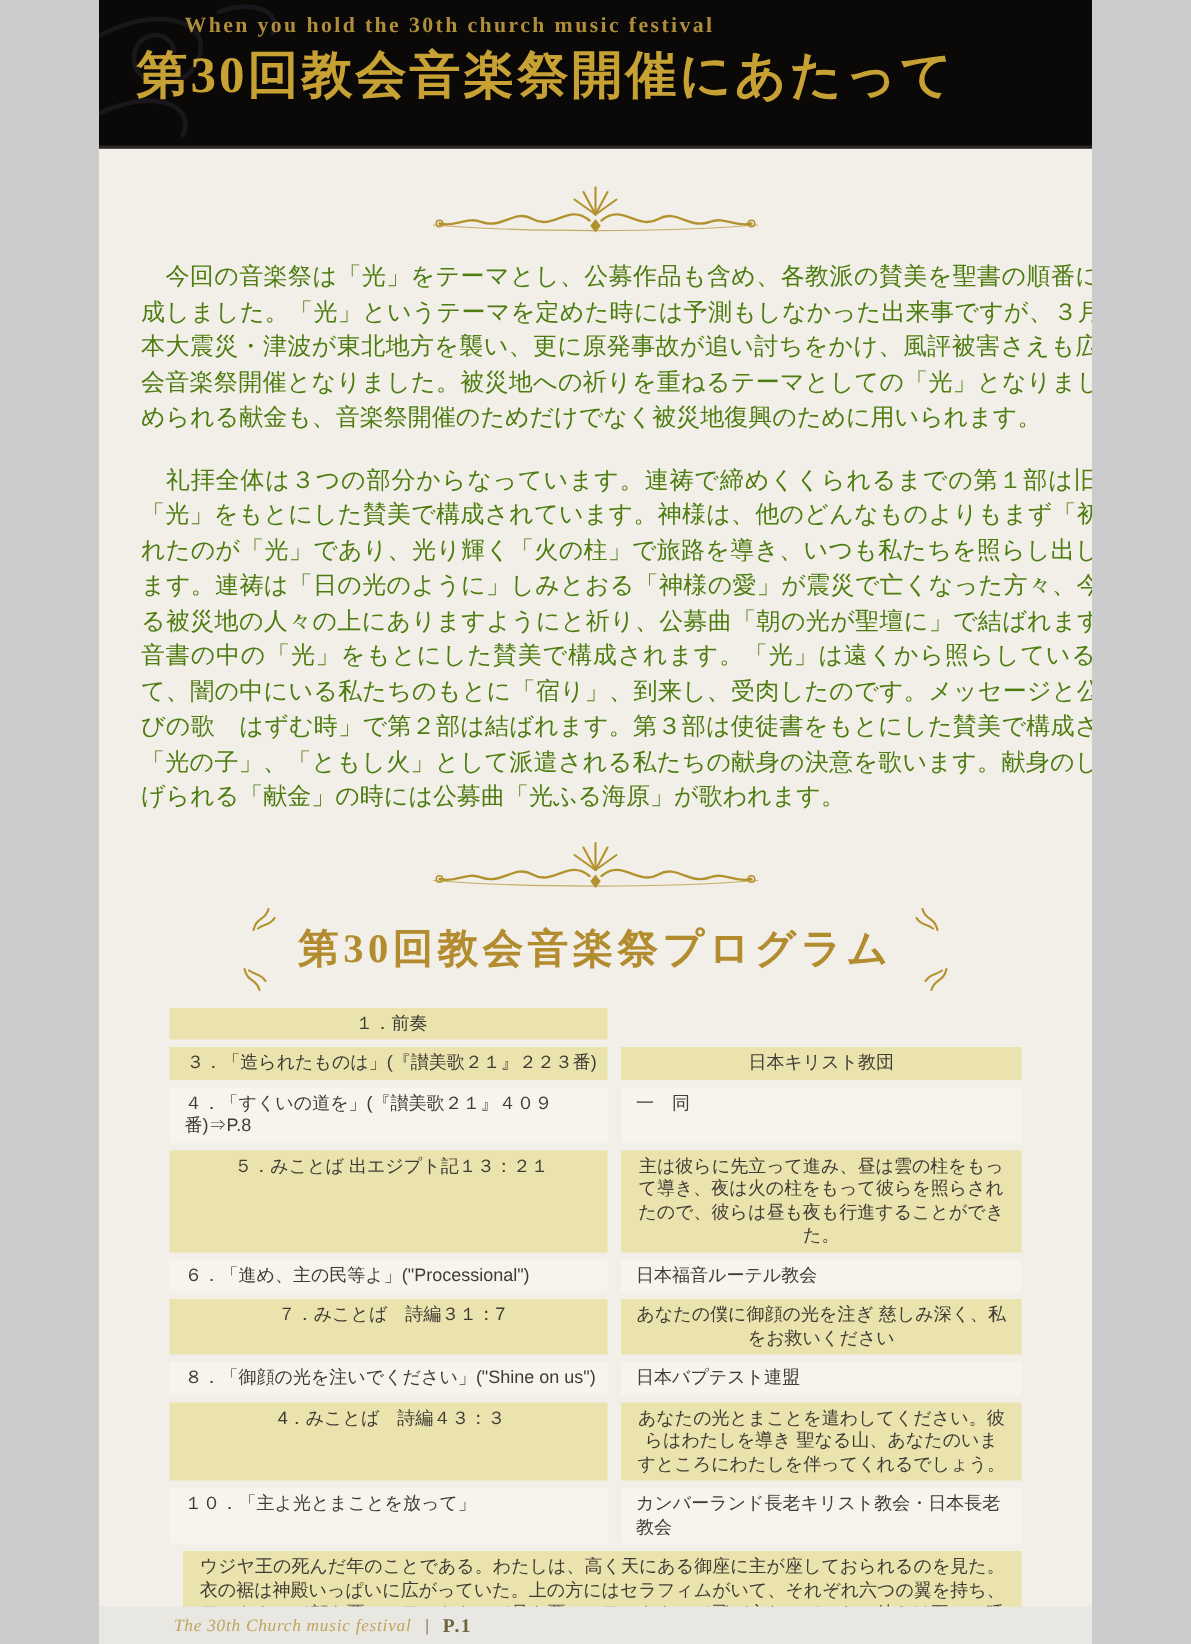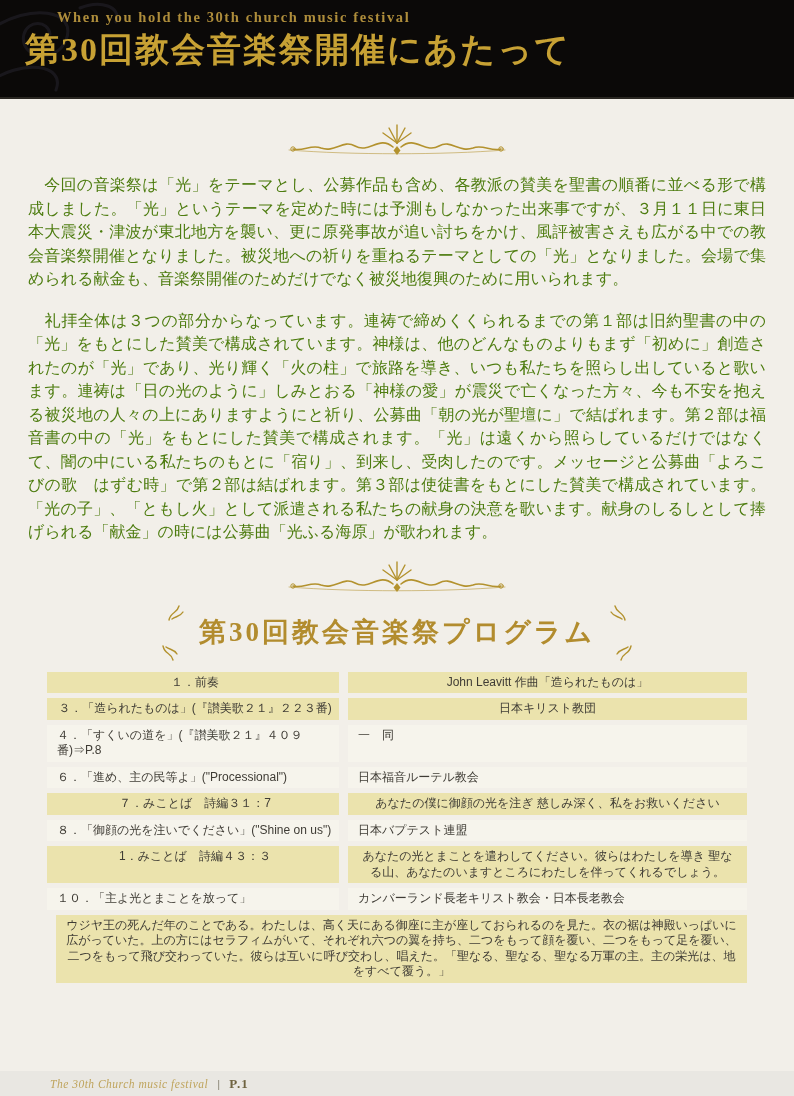--- a/index.html
+++ b/index.html
@@ -1,17 +1,17 @@
 <!DOCTYPE html>
 <html><head>
 <meta charset="utf-8">
 <style>
   html,body{margin:0;padding:0;background:#ccc;}
   .page{
-    width:794px;height:1096px;position:relative;margin:0 auto;
+    width:662px;height:1096px;position:relative;margin:0 auto;
     background:#f2efe9;overflow:hidden;
     font-family:"Liberation Sans",sans-serif;
   }
   
   .hdr{height:97px;background:#0b0908;position:relative;overflow:hidden;
        border-bottom:2px solid #2a2722;}
   .hdr-swirl{position:absolute;left:0;top:0;opacity:.55;}
   .hdr-sub{position:absolute;left:57px;top:9px;margin:0;
     color:#ae8d3b;font-family:"Liberation Serif",serif;
     font-size:14.5px;letter-spacing:1.6px;font-weight:600;}
@@ -129,44 +129,47 @@
       <svg class="corner c-br" viewBox="0 0 18 18">
         <path d="M2 16 C4 7 10 10 12 2 M5 15 C9 12 13 13 16 8" fill="none" stroke="#b3922e" stroke-width="1.4" stroke-linecap="round"></path>
       </svg>
       <h2 class="pt-title">第30回教会音楽祭プログラム</h2>
     </div>
   </div>
 
   <div class="table">
     <div class="row odd">
       <div class="cell-l">１．前奏</div>
-      <div class="cell-r">John Leavitt 作曲「造られたものは」</div>
     </div>
     <div class="row odd">
       <div class="cell-l">３．「造られたものは」(『讃美歌２１』２２３番)</div>
       <div class="cell-r">日本キリスト教団</div>
     </div>
     <div class="row even">
       <div class="cell-l">４．「すくいの道を」(『讃美歌２１』４０９番)⇒P.8</div>
       <div class="cell-r">一　同</div>
+    </div>
+    <div class="row odd">
+      <div class="cell-l">５．みことば 出エジプト記１３：２１</div>
+      <div class="cell-r">主は彼らに先立って進み、昼は雲の柱をもって導き、夜は火の柱をもって彼らを照らされたので、彼らは昼も夜も行進することができた。</div>
     </div>
     <div class="row even">
       <div class="cell-l">６．「進め、主の民等よ」("Processional")</div>
       <div class="cell-r">日本福音ルーテル教会</div>
     </div>
     <div class="row odd">
       <div class="cell-l">７．みことば　詩編３１：7</div>
       <div class="cell-r">あなたの僕に御顔の光を注ぎ 慈しみ深く、私をお救いください</div>
     </div>
     <div class="row even">
       <div class="cell-l">８．「御顔の光を注いでください」("Shine on us")</div>
       <div class="cell-r">日本バプテスト連盟</div>
     </div>
     <div class="row odd">
-      <div class="cell-l">1．みことば　詩編４３：３</div>
+      <div class="cell-l">4．みことば　詩編４３：３</div>
       <div class="cell-r">あなたの光とまことを遣わしてください。彼らはわたしを導き 聖なる山、あなたのいますところにわたしを伴ってくれるでしょう。</div>
     </div>
     <div class="row even">
       <div class="cell-l">１０．「主よ光とまことを放って」</div>
       <div class="cell-r">カンバーランド長老キリスト教会・日本長老教会</div>
     </div>
     <div class="row odd">
       <div class="cell-r">ウジヤ王の死んだ年のことである。わたしは、高く天にある御座に主が座しておられるのを見た。衣の裾は神殿いっぱいに広がっていた。上の方にはセラフィムがいて、それぞれ六つの翼を持ち、二つをもって顔を覆い、二つをもって足を覆い、二つをもって飛び交わっていた。彼らは互いに呼び交わし、唱えた。「聖なる、聖なる、聖なる万軍の主。主の栄光は、地をすべて覆う。」</div>
     </div>
 

